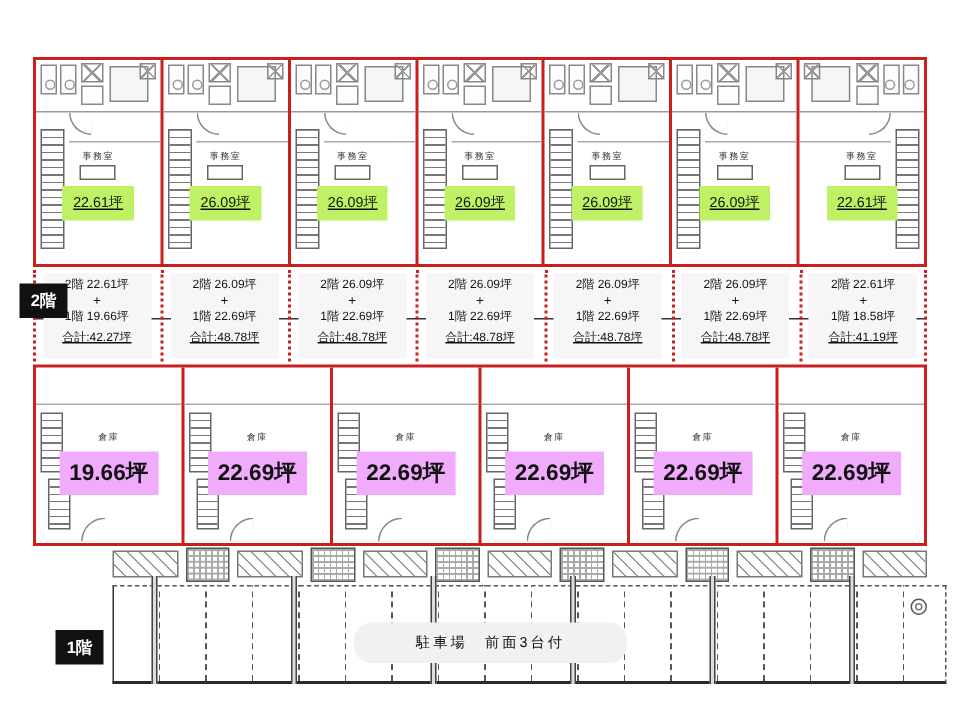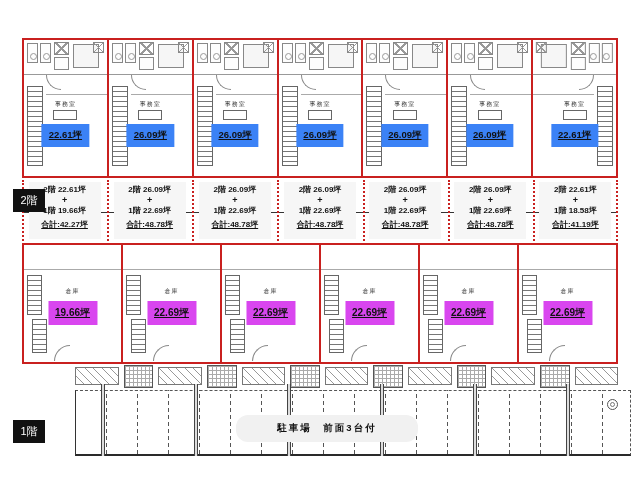--- a/index.html
+++ b/index.html
@@ -35,69 +35,69 @@
   .arc2{position:absolute;left:22px;top:35px;width:14px;height:14px;border-left:1px solid #888;
         border-bottom:1px solid #888;border-bottom-left-radius:100%;}
   .mir .arc2{left:auto;right:22px;transform:scaleX(-1);}
   .mid2{position:absolute;top:54px;left:22px;right:0;border-top:1px solid #aaa;}
   .mir .mid2{left:0;right:22px;}
   .stairs{position:absolute;left:3px;top:46px;width:16px;height:80px;border:1px solid #666;box-sizing:border-box;
           background:repeating-linear-gradient(to bottom,transparent 0 4px,#777 4px 5px);}
   .mir .stairs{left:auto;right:3px;}
   .rlab{position:absolute;top:60px;left:0;width:100%;text-align:center;font-size:6px;color:#333;letter-spacing:1px;}
   .tag{position:absolute;top:70px;left:50%;transform:translateX(-50%);width:22px;height:8px;border:1px solid #666;background:#fff;}
-  .area{position:absolute;top:84px;left:50%;transform:translateX(-50%);background:#3b82f6;
-        padding:5px 7px;font-size:9.5px;font-weight:bold;text-decoration:underline;white-space:nowrap;}
+  .area{position:absolute;top:84px;left:50%;transform:translateX(-50%);background:#bef264;
+        padding:5px 7px;font-size:9.5px;font-weight:normal;text-decoration:underline;white-space:nowrap;}
 
   
   .ceil{position:absolute;top:24px;left:0;right:0;border-top:1px solid #aaa;}
   .stairs1a{position:absolute;left:3px;top:30px;width:15px;height:40px;border:1px solid #666;box-sizing:border-box;
             background:repeating-linear-gradient(to bottom,transparent 0 4px,#777 4px 5px);}
   .stairs1b{position:absolute;left:8px;top:74px;width:15px;height:34px;border:1px solid #666;box-sizing:border-box;
             background:repeating-linear-gradient(to bottom,transparent 0 4px,#777 4px 5px);}
   .mir .stairs1a{left:auto;right:3px;}
   .mir .stairs1b{left:auto;right:8px;}
   .arc1{position:absolute;left:30px;bottom:1px;width:15px;height:15px;border-left:1px solid #888;
         border-top:1px solid #888;border-top-left-radius:100%;}
   .mir .arc1{left:auto;right:30px;transform:scaleX(-1);}
   .rlab1{position:absolute;top:42px;left:0;width:100%;text-align:center;font-size:6px;color:#333;letter-spacing:1px;}
-  .area1{position:absolute;top:56px;left:50%;transform:translateX(-50%);background:#d946ef;
-         padding:5px 7px;font-size:10px;font-weight:bold;text-decoration:underline;white-space:nowrap;}
+  .area1{position:absolute;top:56px;left:50%;transform:translateX(-50%);background:#f0abfc;
+         padding:5px 7px;font-size:15px;font-weight:bold;white-space:nowrap;}
 
   
   .band{position:absolute;left:22px;top:180px;width:596px;height:61px;}
   .bandline{position:absolute;top:32px;left:0;right:0;border-top:1px solid #333;}
   .sep{position:absolute;top:0;bottom:0;width:0;border-left:2px dotted #c9201f;}
   .sumbox{position:absolute;top:2px;width:72px;height:57px;background:#f6f6f6;text-align:center;
-          font-size:8px;font-weight:bold;line-height:1.25;padding-top:3px;box-sizing:border-box;}
+          font-size:8px;font-weight:normal;line-height:1.25;padding-top:3px;box-sizing:border-box;}
   .sumbox .plus{font-size:9px;}
   .sumbox .total{margin-top:4px;text-decoration:underline;}
 
   .flab{position:absolute;left:13px;width:32px;height:23px;background:#111;color:#fff;font-size:11px;
-        font-weight:normal;display:flex;align-items:center;justify-content:center;}
+        font-weight:bold;display:flex;align-items:center;justify-content:center;}
   .flab2{top:189px;}
-  .flab1{top:420px;}
+  .flab1{top:420px;margin-left:24px;}
 
   
   .porch{position:absolute;left:75px;top:365px;width:543px;height:24px;display:flex;align-items:flex-start;gap:5px;}
   .diag{flex:1.5;height:18px;margin-top:2px;border:1px solid #777;box-sizing:border-box;
         background:repeating-linear-gradient(45deg,#fff 0 5px,#999 5px 6px);}
   .cross{flex:1;height:23px;border:1px solid #555;box-sizing:border-box;
          background:repeating-linear-gradient(0deg,#aaa 0 1px,transparent 1px 4px),
                     repeating-linear-gradient(90deg,#aaa 0 1px,transparent 1px 4px);}
 
   
   .parking{position:absolute;left:75px;top:390px;width:556px;height:66px;box-sizing:border-box;
            border-top:1px dashed #555;border-bottom:2px solid #2a2a2a;border-left:1px solid #333;border-right:1px dashed #555;
            background-image:repeating-linear-gradient(to bottom,#fff 0 3px,rgba(255,255,255,0) 3px 7px),
                             repeating-linear-gradient(to right,transparent 0 30px,#555 30px 31px);}
   .pcol{position:absolute;width:4px;top:-7px;bottom:-2px;background:#ddd;
         border-left:1px solid #444;border-right:1px solid #444;box-sizing:border-box;}
   .plabel{position:absolute;left:160px;top:24px;width:182px;height:27px;background:#f1f1f1;
-          display:flex;align-items:center;justify-content:center;font-size:9.5px;font-weight:bold;letter-spacing:2px;border-radius:12px;}
+          display:flex;align-items:center;justify-content:center;font-size:9.5px;font-weight:normal;letter-spacing:2px;border-radius:12px;}
   .pcirc{position:absolute;left:531px;top:8px;width:9px;height:9px;border:1px solid #555;border-radius:50%;}
   .pcirc:after{content:"";position:absolute;left:2px;top:2px;width:3px;height:3px;border:1px solid #777;border-radius:50%;}
 </style>
 </head>
 <body>
 
 <div class="canvas">
 
 
   <div class="plan plan2f">

